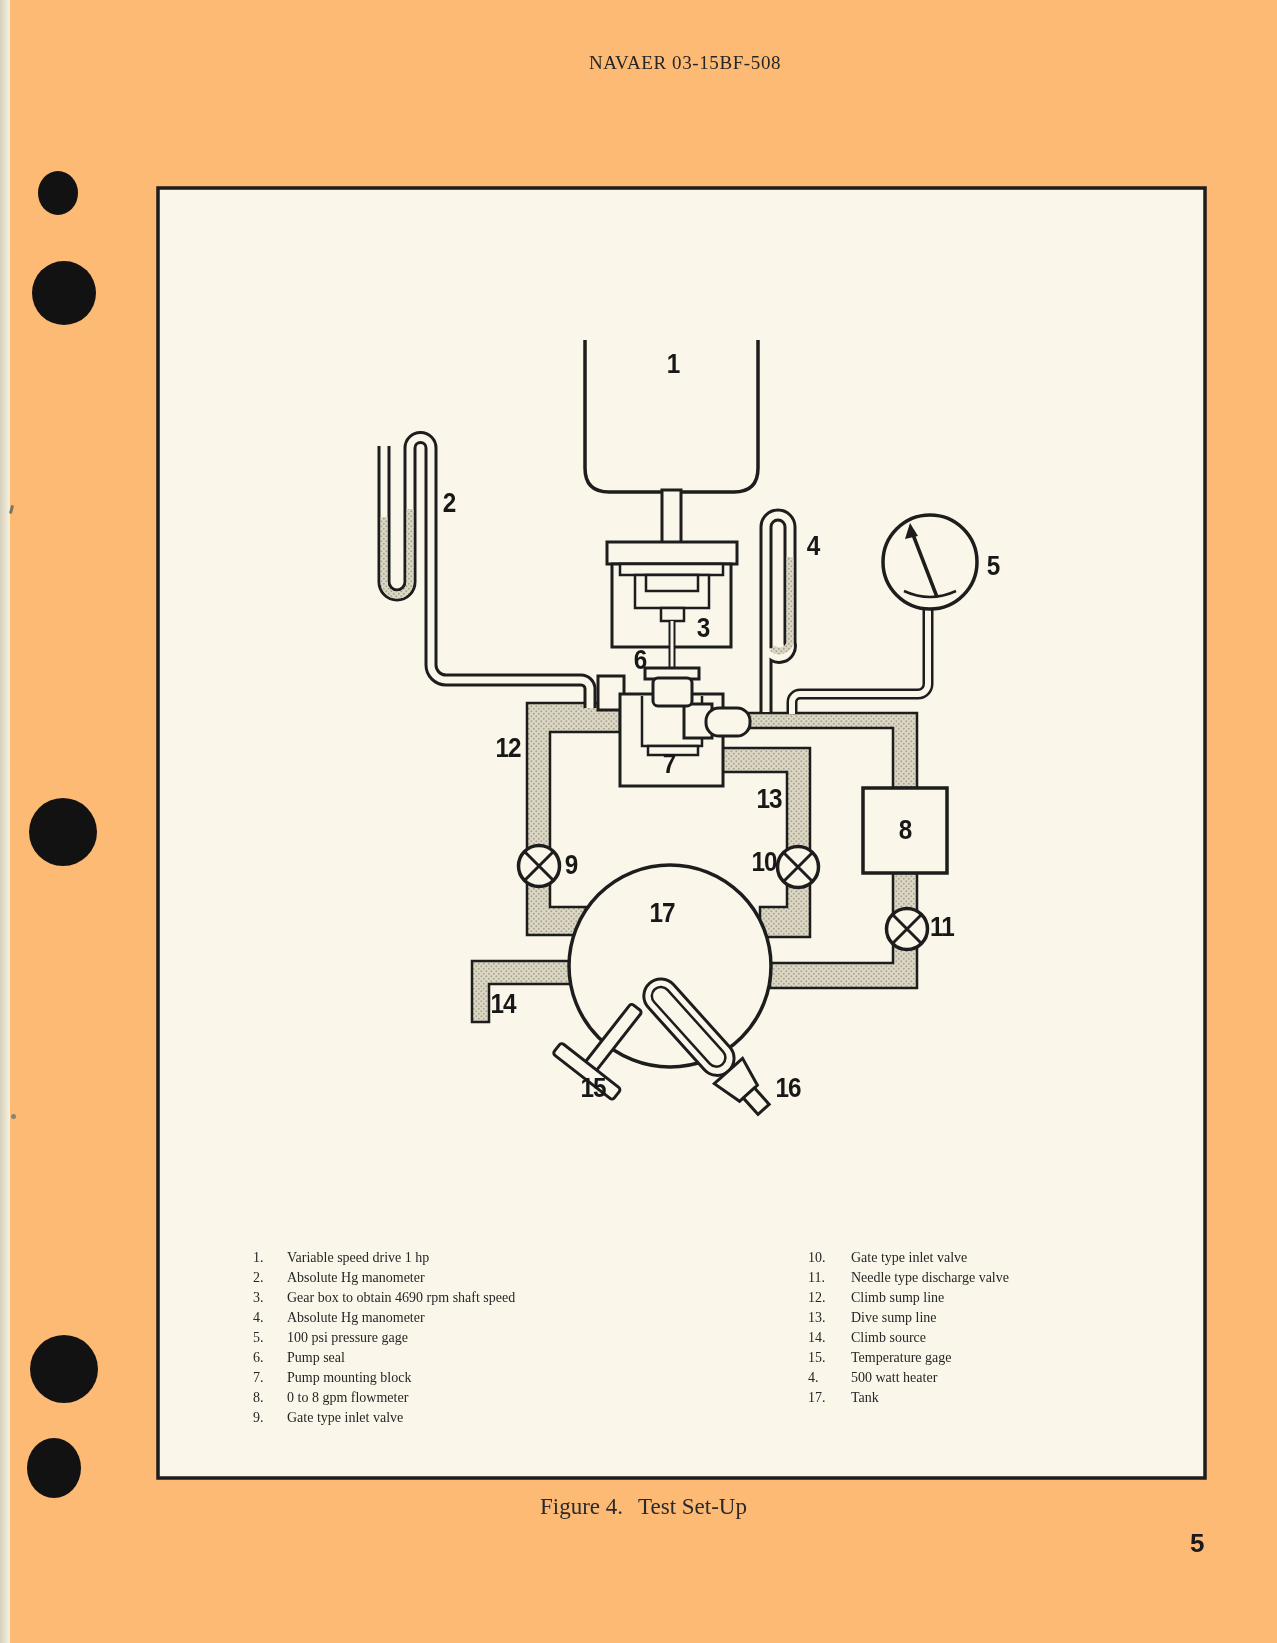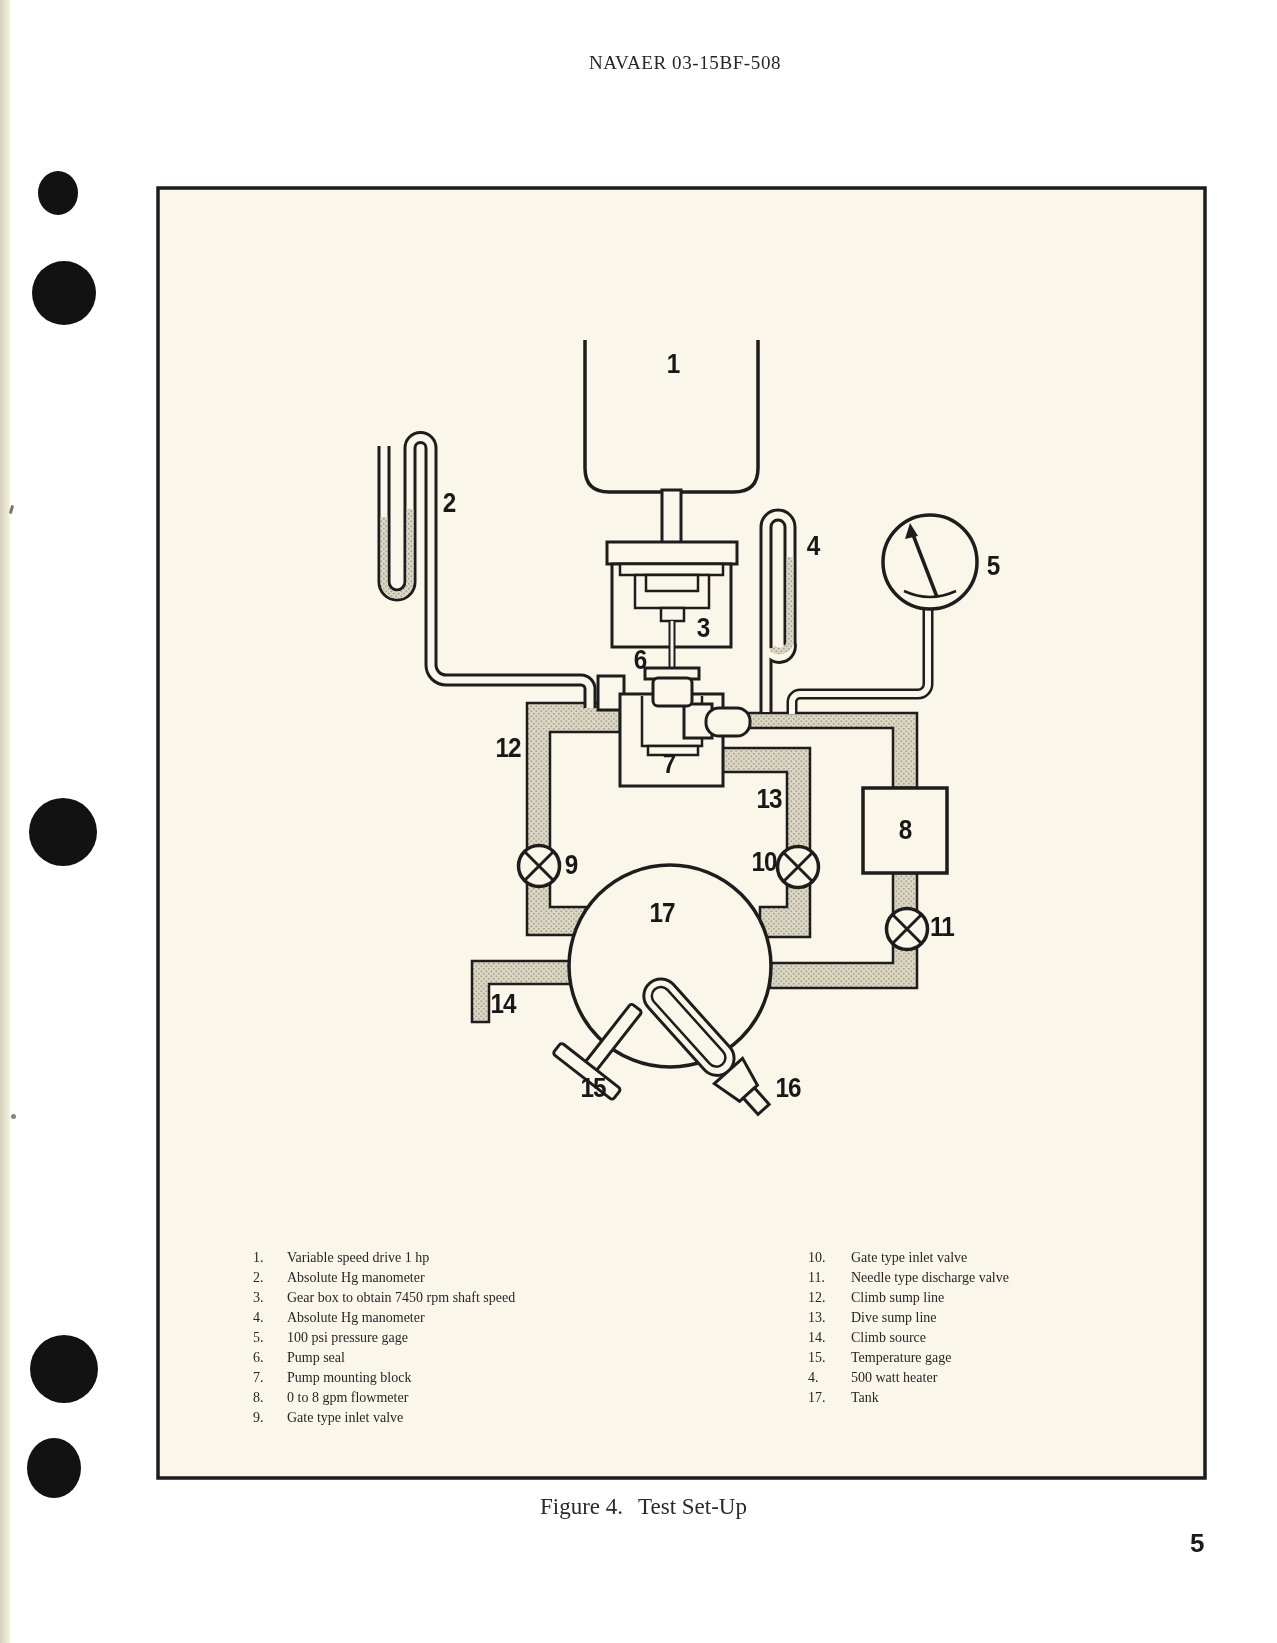--- a/index.html
+++ b/index.html
@@ -1,16 +1,16 @@
 <!DOCTYPE html>
 <html><head>
 <meta charset="utf-8">
 <style>
   html,body{margin:0;padding:0;background:#d8d3c2;}
-  .page{position:relative;width:1277px;height:1643px;background:#ffffff;overflow:hidden;
+  .page{position:relative;width:1277px;height:1643px;background:#fdba74;overflow:hidden;
         font-family:"Liberation Serif",serif;margin:0 auto;}
   .page-edge-shadow{position:absolute;left:0;top:0;width:10px;height:100%;
         background:linear-gradient(90deg,#d6d1bd,#f5f1e0);}
   .doc-header{position:absolute;left:160px;top:52px;width:1050px;text-align:center;
         font-size:19px;letter-spacing:.6px;color:#262626;}
   .punch{position:absolute;left:0;top:0;}
   .figure-box{position:absolute;left:155px;top:185px;width:1055px;height:1298px;}
   .figure-box svg{position:absolute;left:0;top:0;}
   .overlay{position:absolute;left:0;top:0;width:1055px;height:1298px;}
   .callout{position:absolute;font:700 27px "Liberation Sans",sans-serif;color:#181818;
@@ -164,21 +164,21 @@
         <span class="callout" style="left: 614px; top: 614px;">13</span>
         <span class="callout" style="left: 348px; top: 819px;">14</span>
         <span class="callout" style="left: 438px; top: 903px;">15</span>
         <span class="callout" style="left: 633px; top: 903px;">16</span>
         <span class="callout" style="left: 507px; top: 728px;">17</span>
       </div>
 
     <div class="legend-col col-left">
         <div class="lrow"><span class="lnum">1.</span><span class="llab">Variable speed drive 1 hp</span></div>
         <div class="lrow"><span class="lnum">2.</span><span class="llab">Absolute Hg manometer</span></div>
-        <div class="lrow"><span class="lnum">3.</span><span class="llab">Gear box to obtain 7450 rpm shaft speed</span></div>
+        <div class="lrow"><span class="lnum">3.</span><span class="llab">Gear box to obtain 4690 rpm shaft speed</span></div>
         <div class="lrow"><span class="lnum">4.</span><span class="llab">Absolute Hg manometer</span></div>
         <div class="lrow"><span class="lnum">5.</span><span class="llab">100 psi pressure gage</span></div>
         <div class="lrow"><span class="lnum">6.</span><span class="llab">Pump seal</span></div>
         <div class="lrow"><span class="lnum">7.</span><span class="llab">Pump mounting block</span></div>
         <div class="lrow"><span class="lnum">8.</span><span class="llab">0 to 8 gpm flowmeter</span></div>
         <div class="lrow"><span class="lnum">9.</span><span class="llab">Gate type inlet valve</span></div>
       </div>
     <div class="legend-col col-right">
         <div class="lrow"><span class="lnum">10.</span><span class="llab">Gate type inlet valve</span></div>
         <div class="lrow"><span class="lnum">11.</span><span class="llab">Needle type discharge valve</span></div>

